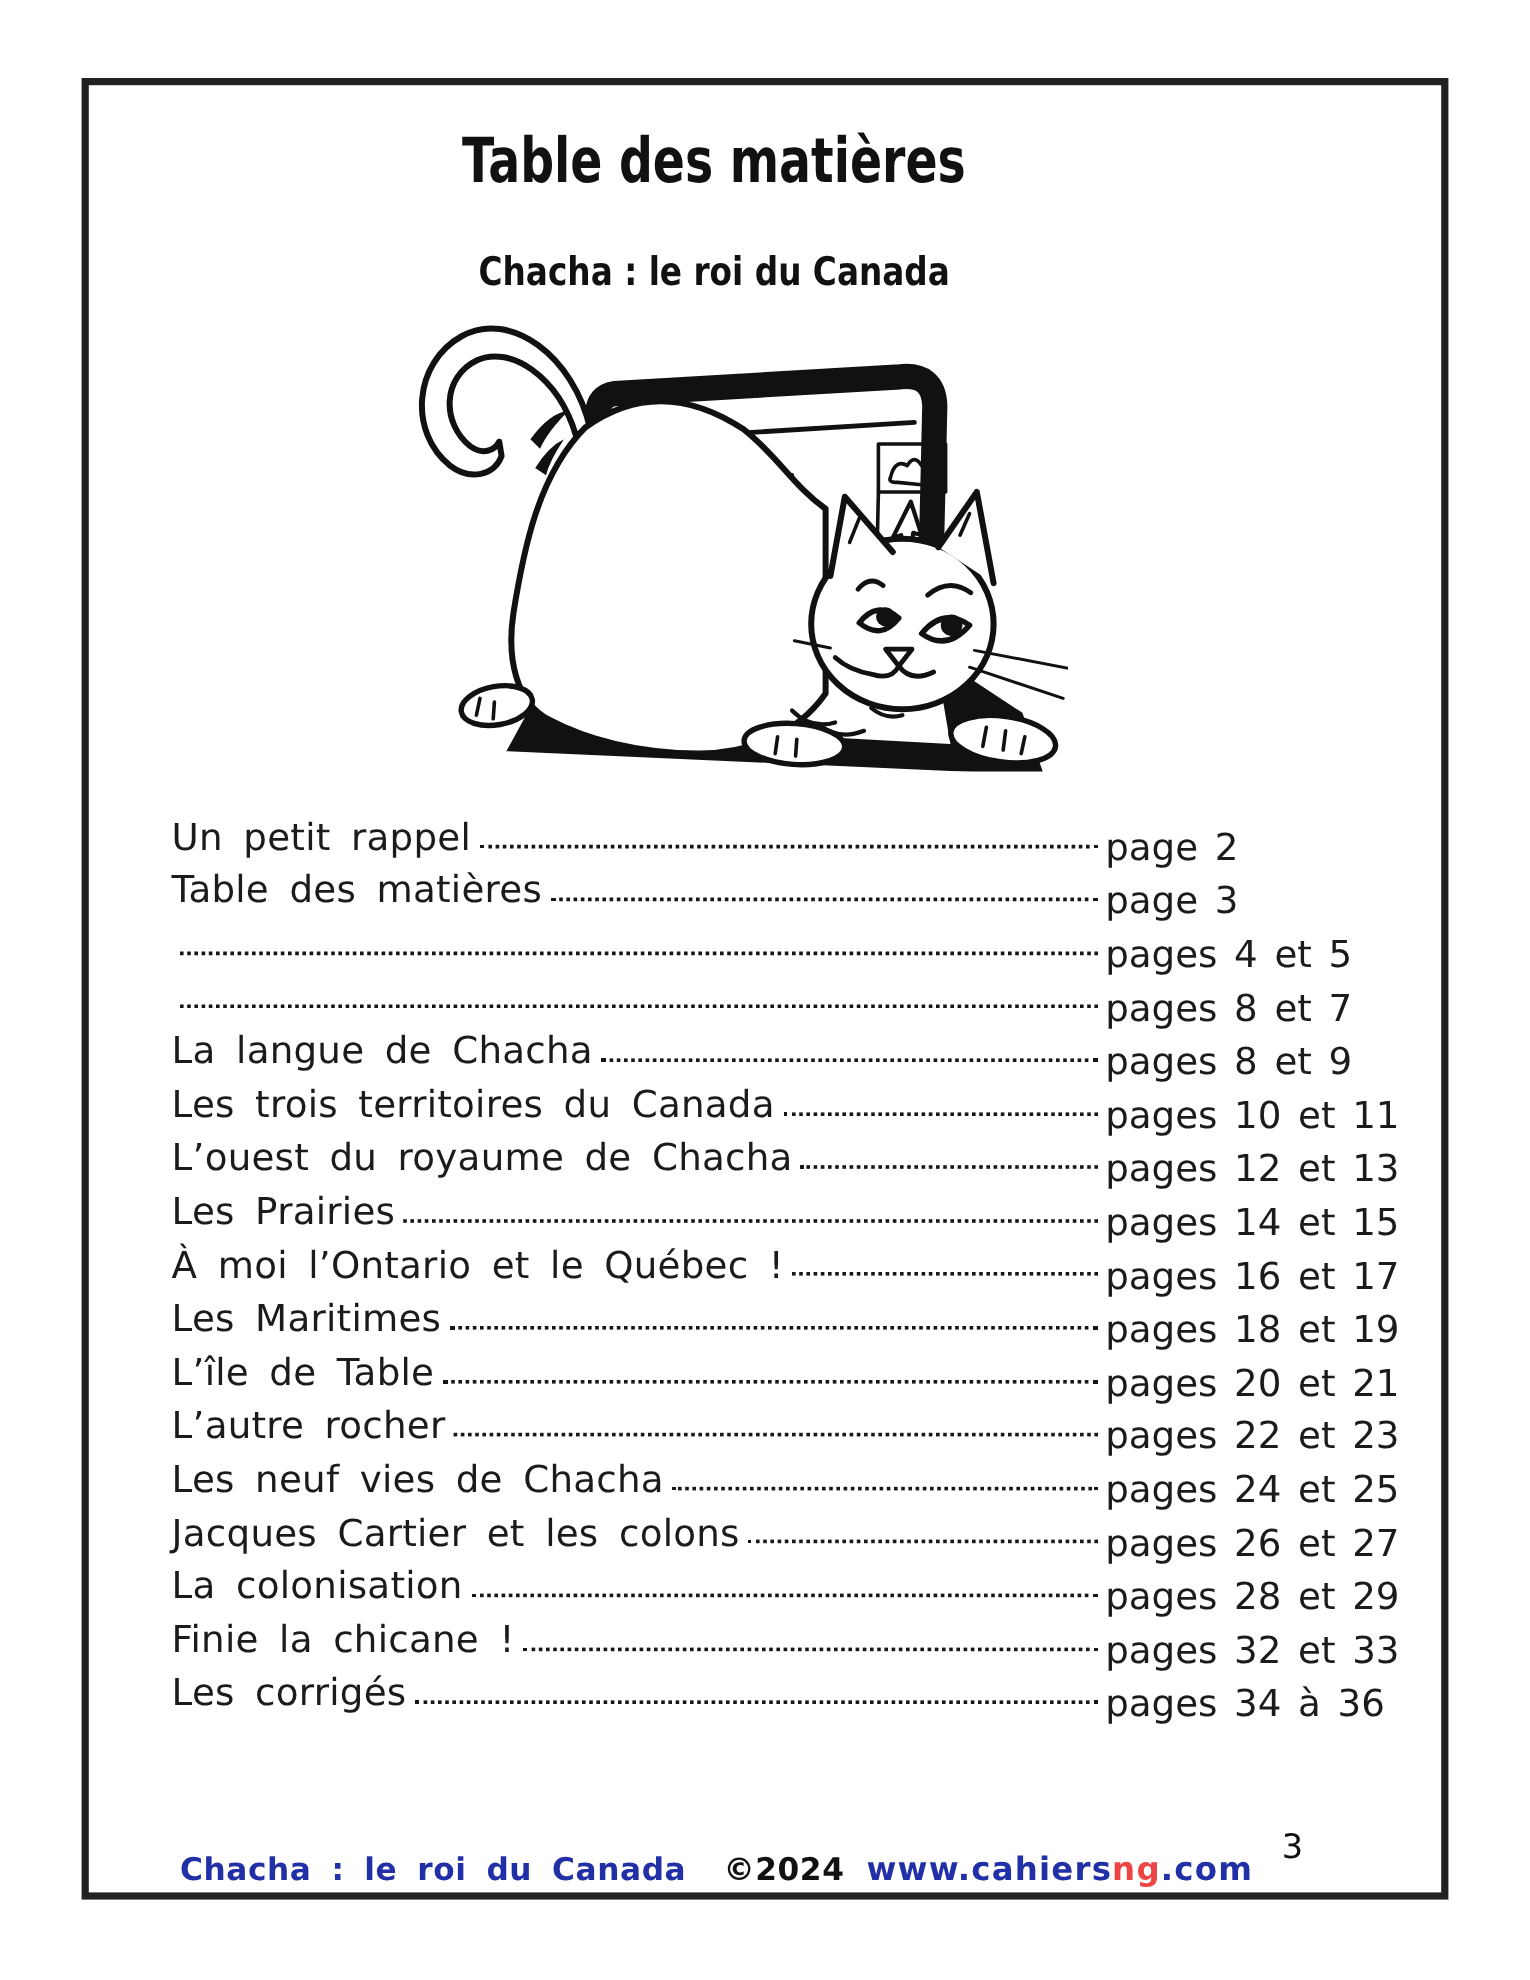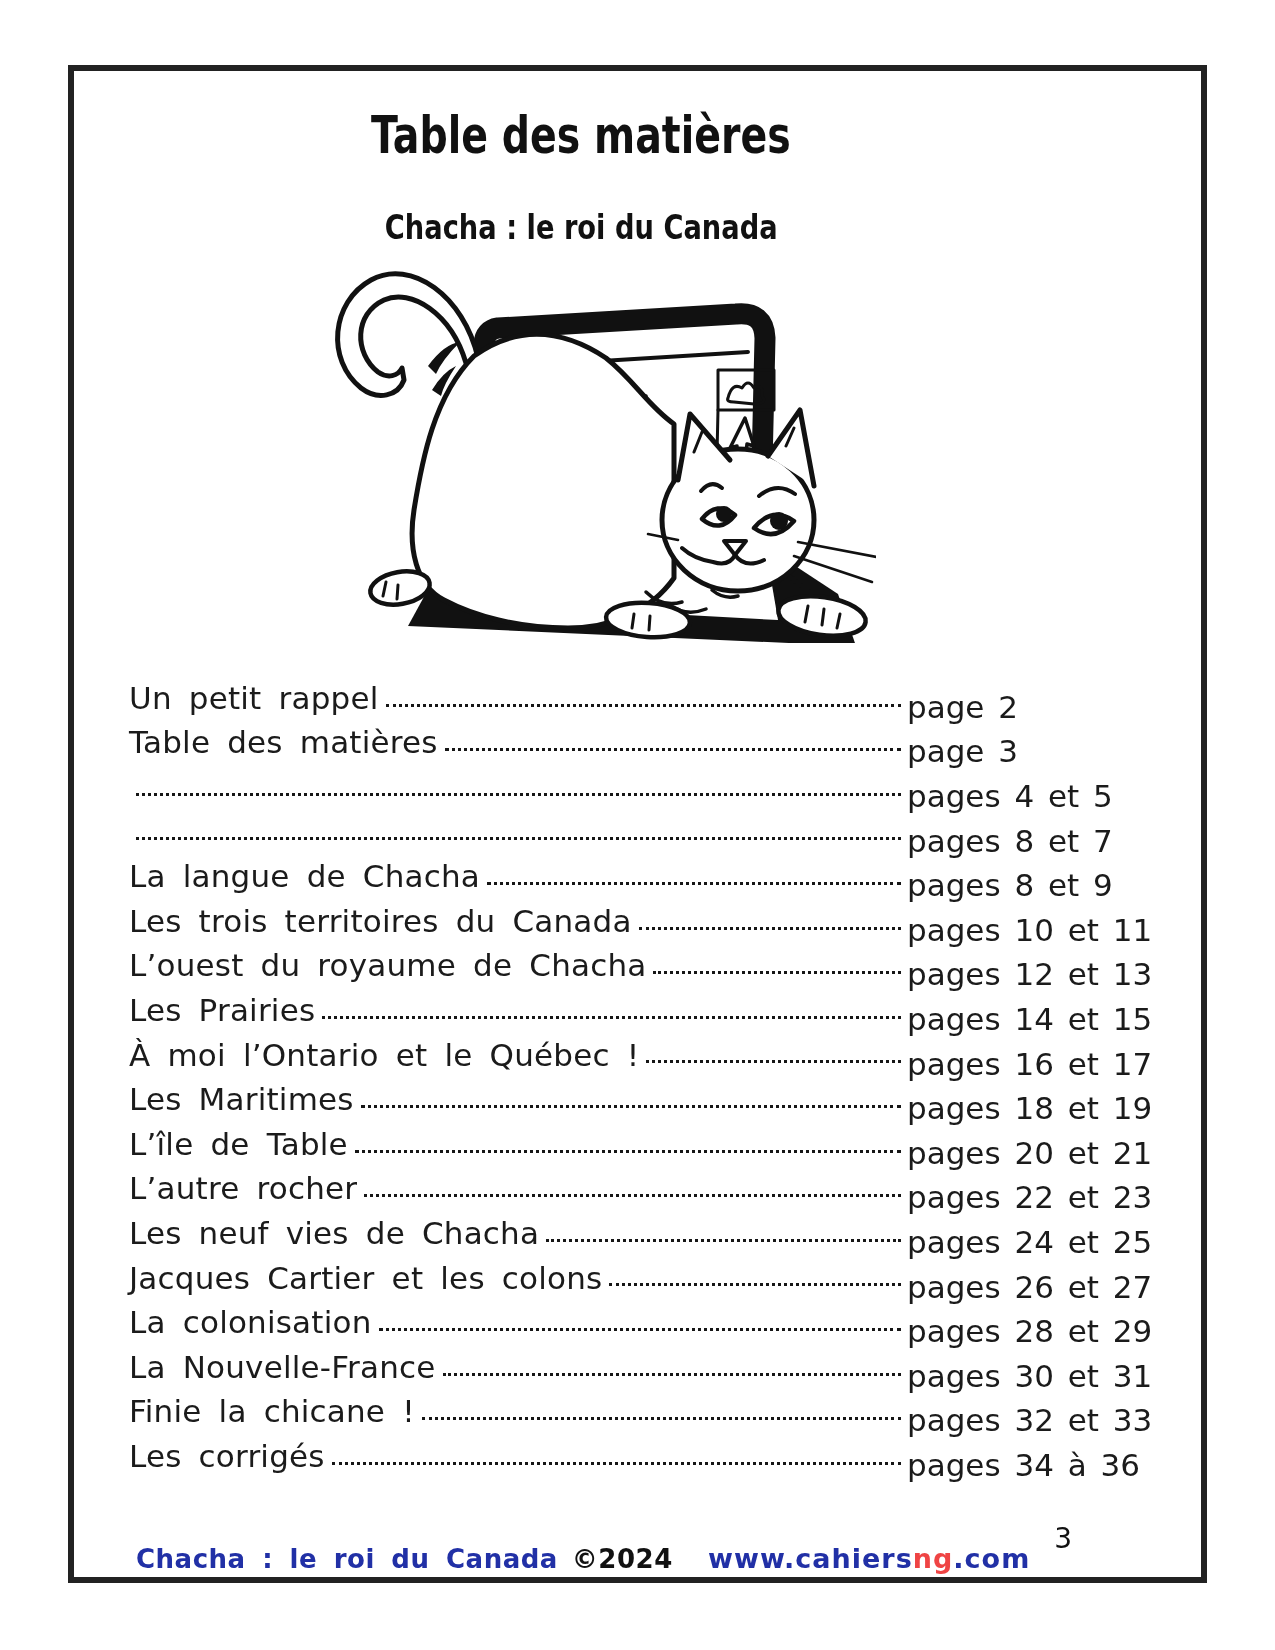--- a/index.html
+++ b/index.html
@@ -7,21 +7,21 @@
     width:1275px;height:1650px;position:relative;overflow:hidden;
     font-family:"DejaVu Sans","Liberation Sans",sans-serif;
     color:#1b1b1b;
     --accent:#2130a6;
     --ink:#1b1b1b;
   }
   .page-frame{
     position:absolute;left:68px;top:65px;width:1139px;height:1518px;
     border:6px solid #222222;box-sizing:border-box;background:#ffffff;
   }
-  .content{position:absolute;left:60px;top:71px;width:1042px;height:1506px;}
+  .content{position:absolute;left:74px;top:71px;width:1042px;height:1506px;}
   .title-wrap{position:absolute;top:36px;left:0;width:100%;text-align:center;}
   .title-wrap .t{
     display:inline-block;font-size:47px;font-weight:800;color:#111;
     transform:scale(0.84,1.10);transform-origin:center;letter-spacing:0px;
   }
   .subtitle-wrap{position:absolute;top:138px;left:0;width:100%;text-align:center;}
   .subtitle-wrap .t{
     display:inline-block;font-size:31px;font-weight:800;color:#111;
     transform:scale(0.88,1.06);transform-origin:center;
   }
@@ -38,21 +38,21 @@
   }
   .toc-pages{
     width:212px;flex:0 0 auto;font-size:31px;line-height:1.12;white-space:nowrap;
     word-spacing:4px;color:var(--ink);transform:translateY(9px);
   }
   .footer-left{
     position:absolute;left:76px;bottom:3px;white-space:nowrap;
     font-size:26px;font-weight:bold;word-spacing:7px;letter-spacing:0.5px;
   }
   .footer-book{color:var(--accent);}
-  .footer-copy{color:#111;margin-left:14px;}
+  .footer-copy{color:#111;margin-left:31px;}
   .footer-url{
     position:absolute;left:648px;bottom:3px;white-space:nowrap;
     font-size:27px;font-weight:bold;letter-spacing:1px;color:var(--accent);
   }
   .footer-url .ng{color:#ef4444;}
   .page-num{
     position:absolute;right:30px;bottom:22px;font-size:28px;color:#111;
   }
   svg .ln{fill:none;stroke:#111;stroke-linecap:round;stroke-linejoin:round;}
   svg .wf{fill:#fff;stroke:#111;stroke-linecap:round;stroke-linejoin:round;}
@@ -191,25 +191,20 @@
         <span class="toc-title">Jacques Cartier et les colons</span>
         <span class="toc-leader"></span>
         <span class="toc-pages">pages 26 et 27</span>
       </div>
       <div class="toc-row">
         <span class="toc-title">La colonisation</span>
         <span class="toc-leader"></span>
         <span class="toc-pages">pages 28 et 29</span>
       </div>
       <div class="toc-row">
-        <span class="toc-title">La Nouvelle-France</span>
-        <span class="toc-leader"></span>
-        <span class="toc-pages">pages 30 et 31</span>
-      </div>
-      <div class="toc-row">
         <span class="toc-title">Finie la chicane !</span>
         <span class="toc-leader"></span>
         <span class="toc-pages">pages 32 et 33</span>
       </div>
       <div class="toc-row">
         <span class="toc-title">Les corrigés</span>
         <span class="toc-leader"></span>
         <span class="toc-pages">pages 34 à 36</span>
       </div>
     </div>

